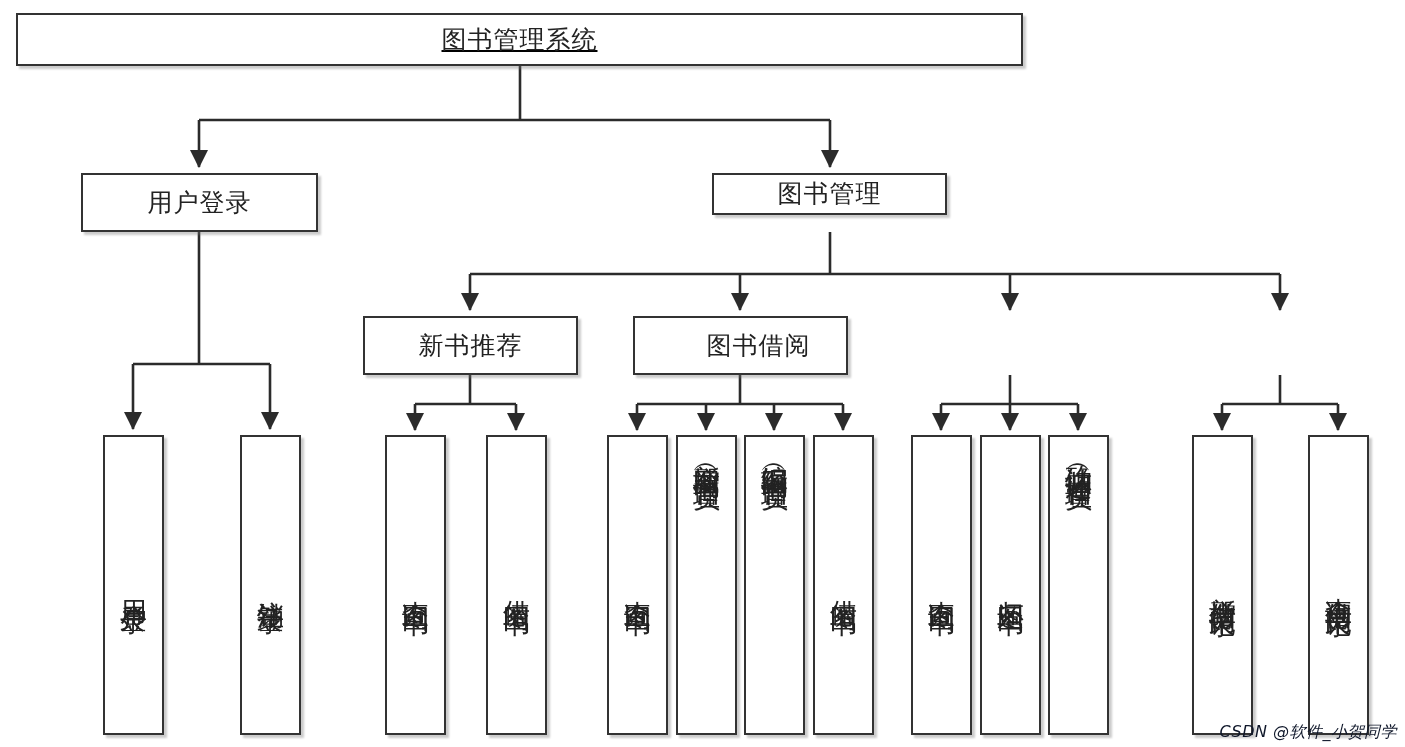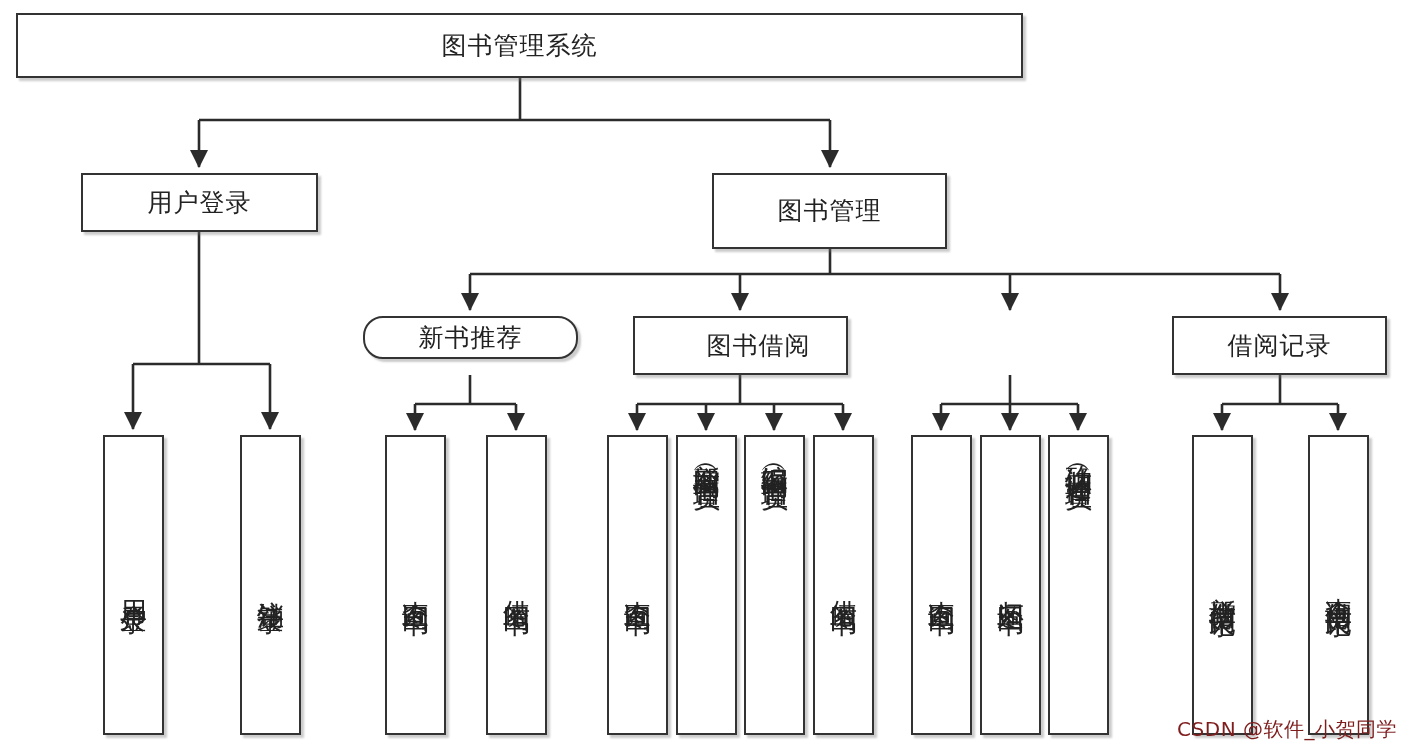--- a/index.html
+++ b/index.html
@@ -60,25 +60,26 @@
     white-space: nowrap;
   }
   .node.vert.mid {
     align-items: center;
     padding-top: 0;
   }
   #watermark {
     position: absolute;
     right: 8px;
     bottom: 4px;
-    font-size: 20px;
-    color: #7f1d1d;
+    font-size: 16px;
+    color: #0f172a;
     letter-spacing: 0.5px;
     white-space: nowrap;
     z-index: 5;
+    font-style: italic;
   }
 </style>
 </head>
 <body>
 
 <div id="canvas">
 
   <svg id="edges" viewBox="0 0 1405 747" width="1405" height="747" xmlns="http://www.w3.org/2000/svg">
     <defs>
       <marker id="arrow" viewBox="0 0 10 10" refX="9.4" refY="5" markerWidth="7" markerHeight="7" orient="auto-start-reverse">
@@ -122,44 +123,41 @@
       <path d="M 1010 404 L 1010 430" marker-end="url(#arrow)"></path>
       <path d="M 1078 404 L 1078 430" marker-end="url(#arrow)"></path>
 
       <path d="M 1280 375 L 1280 404"></path>
       <path d="M 1222 404 L 1338 404"></path>
       <path d="M 1222 404 L 1222 430" marker-end="url(#arrow)"></path>
       <path d="M 1338 404 L 1338 430" marker-end="url(#arrow)"></path>
     </g>
   </svg>
 
-  <div class="node horiz" style="left:16px; top:13px; width:1007px; height:65px;">
+  <div class="node horiz" style="left:16px; top:13px; width:1007px; height:53px;text-decoration:underline;">
     <span class="label">图书管理系统</span>
   </div>
 
   <div class="node horiz" style="left:81px; top:173px; width:237px; height:59px;">
     <span class="label">用户登录</span>
   </div>
 
-  <div class="node horiz" style="left:712px; top:173px; width:235px; height:76px;">
+  <div class="node horiz" style="left:712px; top:173px; width:235px; height:42px;">
     <span class="label">图书管理</span>
   </div>
 
-  <div class="node horiz" style="left:363px; top:316px; width:215px; height:43px;border-radius:20px;">
+  <div class="node horiz" style="left:363px; top:316px; width:215px; height:59px;">
     <span class="label">新书推荐</span>
   </div>
 
   <div class="node horiz" style="left:633px; top:316px; width:215px; height:59px;padding-left:36px;">
     <span class="label">图书借阅</span>
   </div>
 
 
-  <div class="node horiz" style="left:1172px; top:316px; width:215px; height:59px;">
-    <span class="label">借阅记录</span>
-  </div>
 
   <div class="node vert mid" style="left:103px; top:435px; width:61px; height:300px;">
     <span class="label">用户登录</span>
   </div>
 
   <div class="node vert mid" style="left:240px; top:435px; width:61px; height:300px;">
     <span class="label">注销登录</span>
   </div>
 
   <div class="node vert mid" style="left:385px; top:435px; width:61px; height:300px;">

